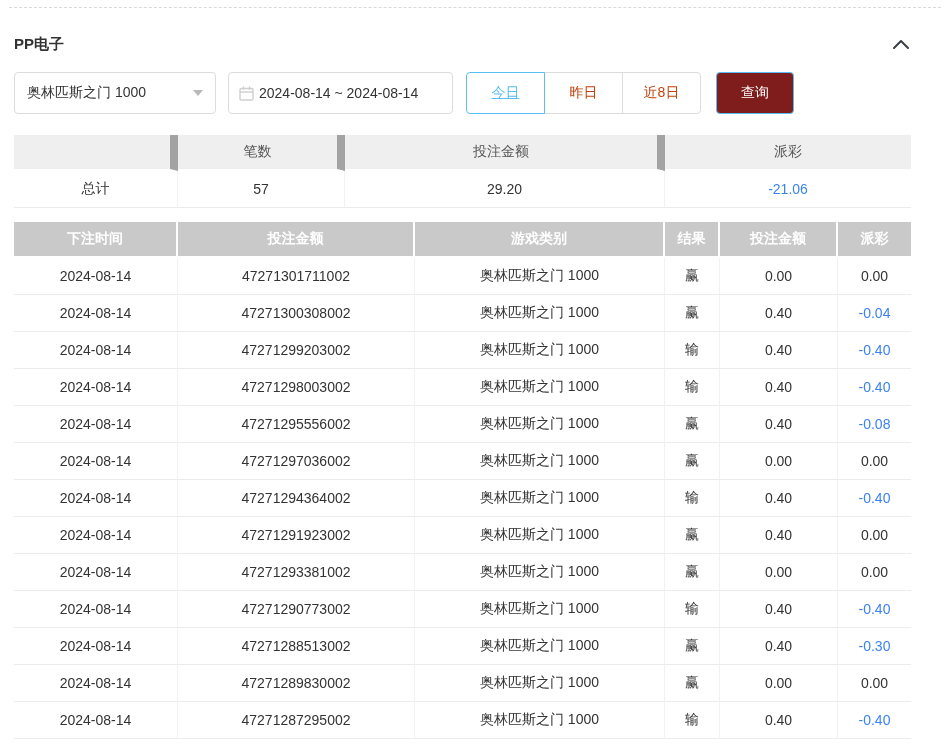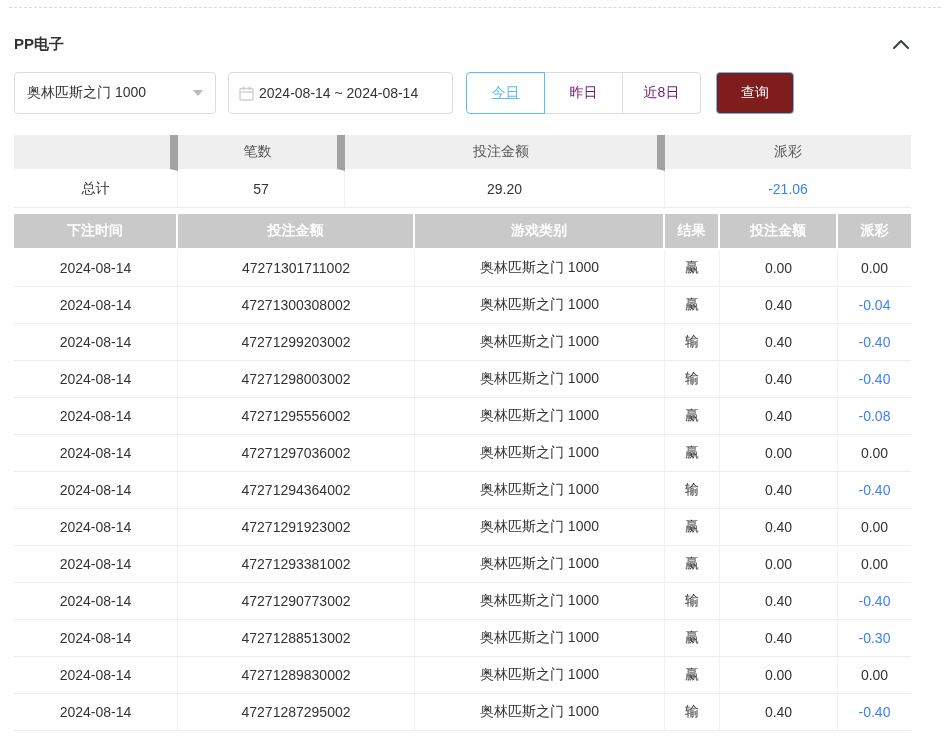--- a/index.html
+++ b/index.html
@@ -67,21 +67,21 @@
     gap: 5px;
     cursor: pointer;
     background: #fff;
     white-space: nowrap;
   }
   .btn-group { margin-left: 13px; display: flex; }
   .seg-btn {
     width: 79px;
     border: 1px solid #dcdcdc;
     background: #fff;
-    color: #701a75;
+    color: #c2410c;
     font-size: 14px;
     font-family: inherit;
     cursor: pointer;
     padding: 0;
   }
   .seg-btn + .seg-btn { margin-left: -1px; }
   .seg-btn:first-child { border-radius: 4px 0 0 4px; text-decoration: underline; }
   .seg-btn:last-child { border-radius: 0 4px 4px 0; }
   .seg-btn.active {
     border-color: #58bdf2;
@@ -120,21 +120,21 @@
     border-bottom: 2px solid #fff;
   }
   .summary-table th:last-child { border-right: none; }
   .summary-table td {
     height: 37px;
     background: #fff;
     border-bottom: 1px solid #ececec;
     border-right: 1px solid #f2f2f2;
   }
   .summary-table td:last-child { border-right: none; }
-  .records-table { margin-top: 6px; }
+  .records-table { margin-top: 14px; }
   .records-table th {
     background: #c9c9c9;
     color: #fff;
     font-weight: bold;
     height: 36px;
     font-size: 14px;
     border-right: 2px solid #fff;
     border-bottom: 2px solid #fff;
   }
   .records-table th:last-child { border-right: none; }

